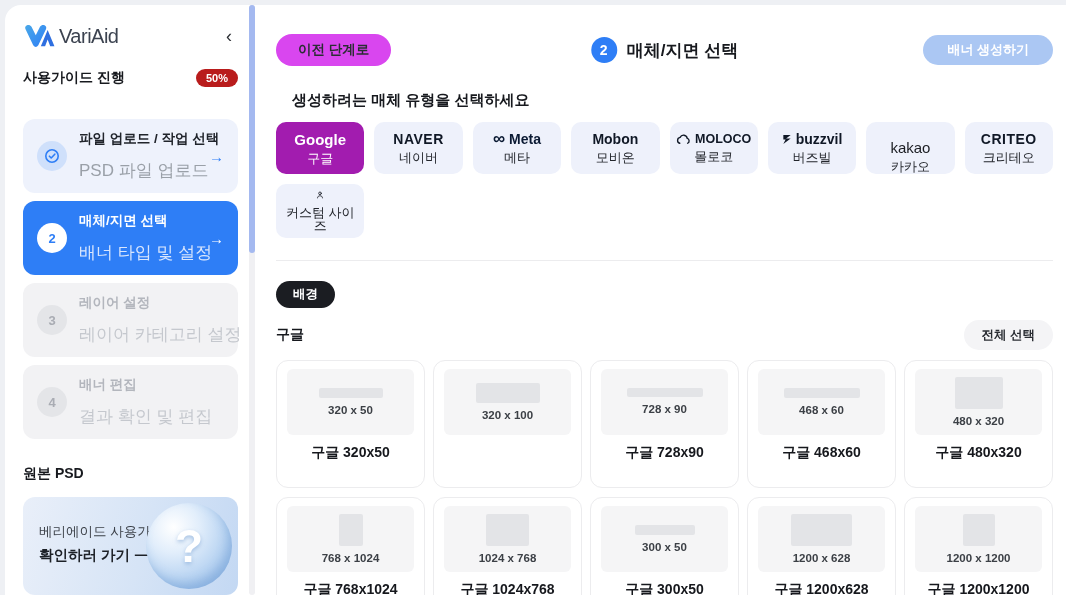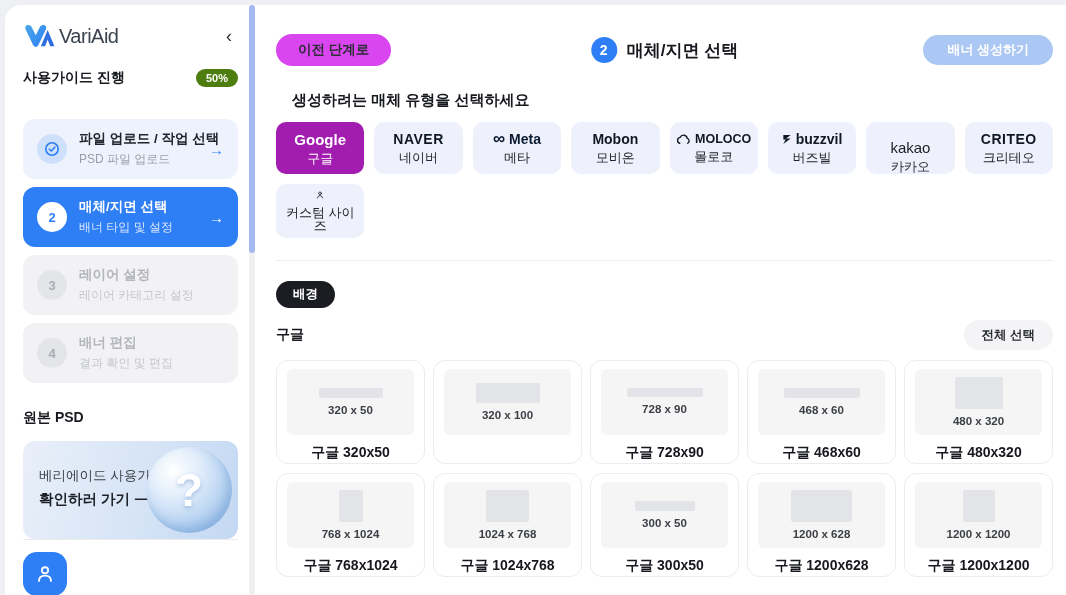--- a/index.html
+++ b/index.html
@@ -10,29 +10,29 @@
   
   .sidebar { position:relative; width:253px; flex:none; padding:18px 20px 14px 18px; display:flex; flex-direction:column; }
   .sb-track { position:absolute; right:3px; top:0; width:6px; height:100%; background:#f0f0f3; border-radius:3px; }
   .sb-thumb { position:absolute; right:3px; top:0; width:6px; height:248px; background:#a4b9f0; border-radius:3px; }
   .logo-row { display:flex; align-items:center; margin-bottom:20px; }
   .logo-mark { width:34px; height:26px; flex:none; }
   .logo-text { font-size:20px; font-weight:500; color:#3c4350; letter-spacing:-0.5px; margin-left:2px; }
   .collapse { margin-left:auto; font-size:18px; color:#2b2e33; cursor:pointer; line-height:1; padding:2px 6px; background:none; border:none; }
   .progress-row { display:flex; align-items:center; justify-content:space-between; margin-bottom:10px; }
   .progress-label { font-size:14px; font-weight:700; color:#17191e; }
-  .progress-badge { background:#4d7c0f; color:#fff; font-size:11px; font-weight:700; padding:3px 10px; border-radius:10px; }
+  .progress-badge { background:#b91c1c; color:#fff; font-size:11px; font-weight:700; padding:3px 10px; border-radius:10px; }
   .progress-bar { height:6px; border-radius:3px; background:#16181c; overflow:hidden; margin-bottom:22px; }
   .progress-fill { height:100%; background:#2e7ef6; border-radius:3px; }
 
   .step { border-radius:12px; padding:11px 14px; display:flex; align-items:center; gap:12px; margin-bottom:8px; cursor:pointer; }
   .step .num { width:30px; height:30px; border-radius:50%; display:flex; align-items:center; justify-content:center; font-weight:700; font-size:13px; flex:none; }
   .step .texts { flex:1; min-width:0; }
   .step .t { font-size:13.5px; font-weight:700; white-space:nowrap; }
-  .step .s { font-size:12px; margin-top:3px; white-space:nowrap; }
+  .step .s { font-size:17px; margin-top:11px; white-space:nowrap; }
   .step .arrow { font-size:15px; }
   .step.done { background:#eef2fc; }
   .step.done .num { background:#cfe0fb; color:#2e7ef6; }
   .step.done .t { color:#20242b; } .step.done .s { color:#9aa0a8; } .step.done .arrow { color:#2e7ef6; }
   .step.active { background:#2e7ef6; }
   .step.active .num { background:#fff; color:#2e7ef6; }
   .step.active .t { color:#fff; } .step.active .s { color:#d9e6fd; } .step.active .arrow { color:#fff; }
   .step.pending { background:#f2f2f4; }
   .step.pending .num { background:#e4e5e8; color:#a9acb3; }
   .step.pending .t { color:#b3b6bd; } .step.pending .s { color:#c5c8ce; }
@@ -77,21 +77,21 @@
   .media-btn.custom { height:54px; }
   .media-btn.custom .brand-kr { margin-top:6px; }
 
   .divider { border:none; border-top:1px solid #ececee; margin:22px 0 0; }
   .bg-pill { margin-top:20px; background:#1b1d22; color:#fff; border:none; border-radius:14px; height:27px; padding:0 17px; font-size:12.5px; font-weight:700; cursor:pointer; font-family:inherit; display:inline-flex; align-items:center; }
   .group-row { display:flex; align-items:center; justify-content:space-between; margin-top:12px; }
   .group-label { font-size:14px; font-weight:700; }
   .select-all-btn { background:#f4f4f6; border:none; border-radius:16px; height:30px; padding:0 18px; font-size:12.5px; font-weight:600; color:#2a2d33; cursor:pointer; font-family:inherit; }
 
   .cards-grid { display:grid; grid-template-columns:repeat(5,1fr); gap:9px 8px; margin-top:10px; }
-  .size-card { background:#fff; border:1px solid #ececee; border-radius:12px; padding:8px 10px 0; height:104px; cursor:pointer; }
+  .size-card { background:#fff; border:1px solid #ececee; border-radius:12px; padding:8px 10px 0; height:128px; cursor:pointer; }
   .preview { background:#f5f5f6; border-radius:6px; height:66px; display:flex; flex-direction:column; align-items:center; justify-content:center; gap:7px; }
   .shape { background:#e3e4e7; border-radius:2px; flex:none; }
   .dim { font-size:11.5px; font-weight:600; color:#3c4046; line-height:1; }
   .size-label { height:36px; display:flex; align-items:center; justify-content:center; font-size:14px; font-weight:700; color:#16181d; }
 </style>
 </head>
 <body>
 
 <div class="page">
 

